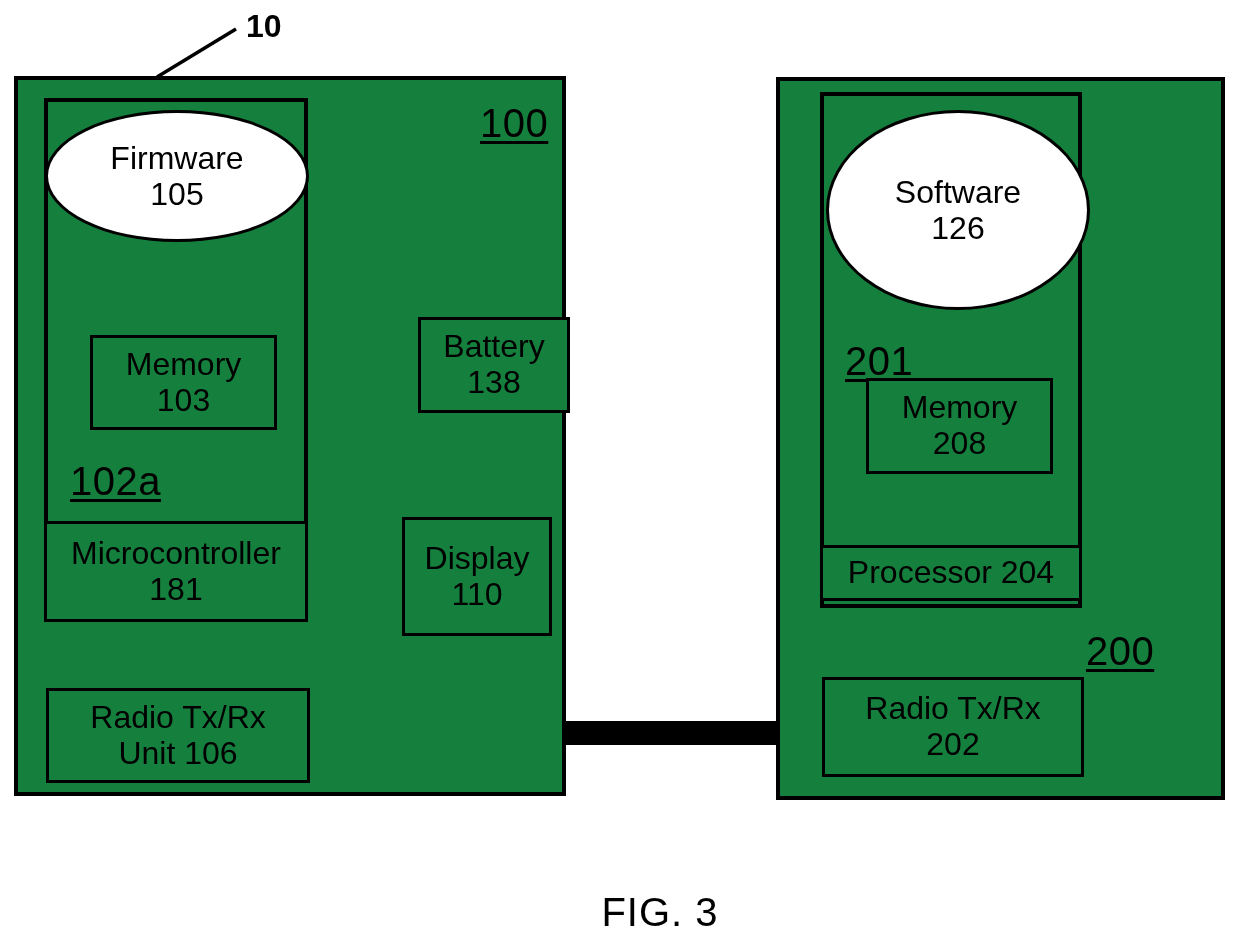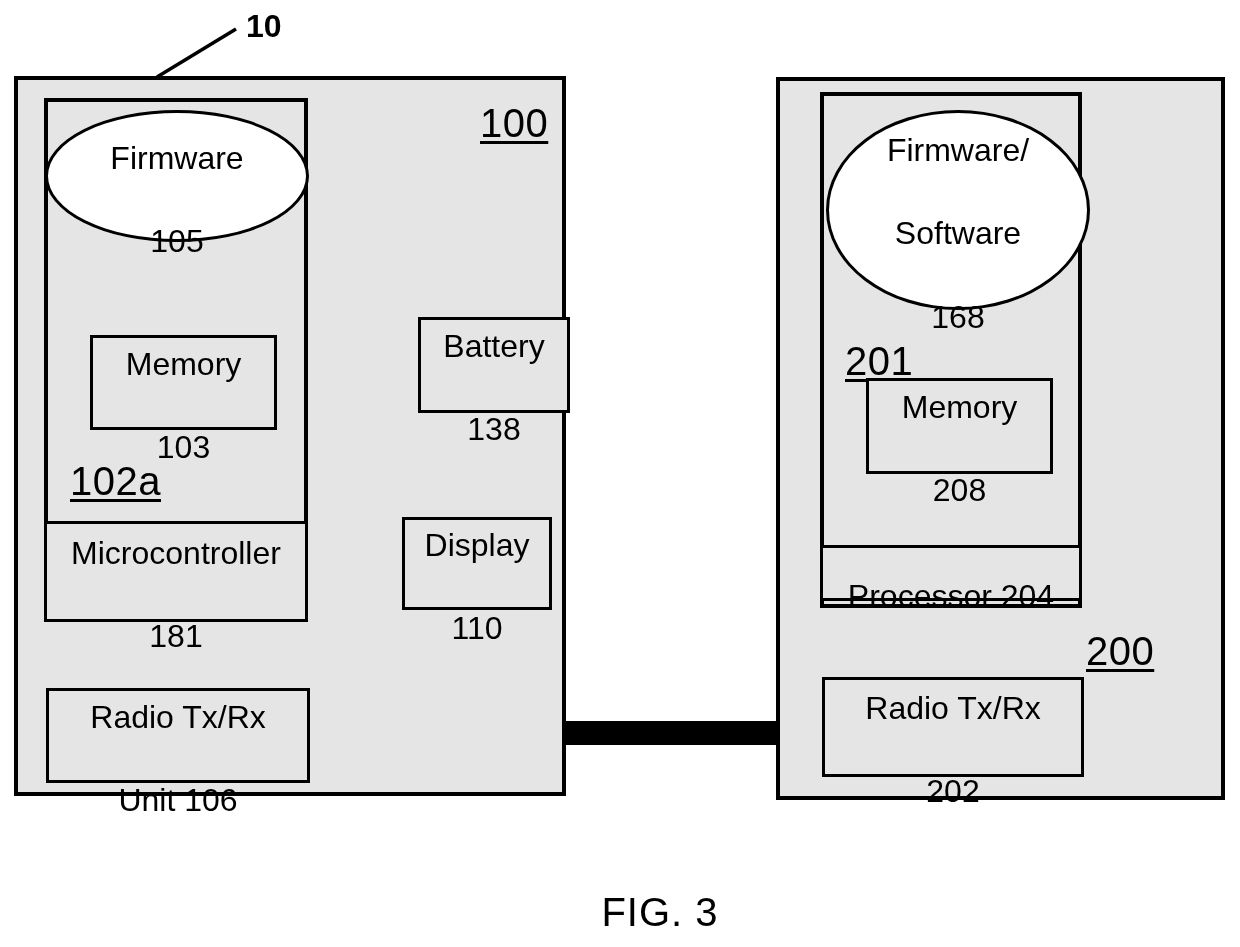--- a/index.html
+++ b/index.html
@@ -14,21 +14,21 @@
     background: #ffffff;
     font-family: "Liberation Sans", sans-serif;
     color: #000000;
     overflow: hidden;
   }
   
   .box {
     position: absolute;
     box-sizing: border-box;
     border: 3px solid #000;
-    background: #e5e5e5;
+    background: #15803d;
     display: flex;
     flex-direction: column;
     align-items: center;
     justify-content: center;
     text-align: center;
     line-height: 1.12;
   }
   .outer {
     border-width: 4px;
   }
@@ -81,21 +81,21 @@
   #caption {
     position: absolute;
     left: 0;
     top: 890px;
     width: 1240px;
     text-align: center;
     font-size: 40px;
     letter-spacing: 1px;
     padding-left: 40px;
   }
-  .t32 { font-size: 32px; margin-top: 47px; }
+  .t32 { font-size: 32px; }
 </style>
 </head>
 <body>
 
 <div id="figure">
 
   <svg id="arrows" viewBox="0 0 1240 947" xmlns="http://www.w3.org/2000/svg">
 
     <line x1="157" y1="77" x2="236" y2="29" stroke="#000" stroke-width="3.5"></line>
 
@@ -150,42 +150,41 @@
   <div class="box thin" style="left:44px; top:521px; width:264px; height:101px; border-width:3px;">
     <span class="label-line t32">Microcontroller</span>
     <span class="label-line t32">181</span>
   </div>
 
   <div class="box thin" style="left:418px; top:317px; width:152px; height:96px;">
     <span class="label-line t32">Battery</span>
     <span class="label-line t32">138</span>
   </div>
 
-  <div class="box thin" style="left:402px; top:517px; width:150px; height:93px;">
+  <div class="box thin" style="left:402px; top:517px; width:150px; height:119px;">
     <span class="label-line t32">Display</span>
     <span class="label-line t32">110</span>
   </div>
 
   <div class="box thin" style="left:46px; top:688px; width:264px; height:95px;">
     <span class="label-line t32">Radio Tx/Rx</span>
     <span class="label-line t32">Unit 106</span>
   </div>
 
   <div class="box outer" style="left:776px; top:77px; width:449px; height:723px;"></div>
 
   <div class="refnum" style="left:1086px; top:629px;">200</div>
 
   <div class="box container" style="left:820px; top:92px; width:262px; height:516px;"></div>
 
   <div class="refnum" style="left:845px; top:339px;">201</div>
 
   <div class="ellipse" style="left:826px; top:110px; width:264px; height:200px;">
-    <span class="label-line t32">Firmware/</span>
     <span class="label-line t32">Software</span>
-    <span class="label-line t32">168</span>
+    <span class="label-line t32">126</span>
   </div>
 
   <div class="box thin" style="left:866px; top:378px; width:187px; height:96px;">
     <span class="label-line t32">Memory</span>
     <span class="label-line t32">208</span>
   </div>
 
   <div class="box thin" style="left:820px; top:545px; width:262px; height:56px; border-width:3px;">
     <span class="label-line t32">Processor 204</span>
   </div>

